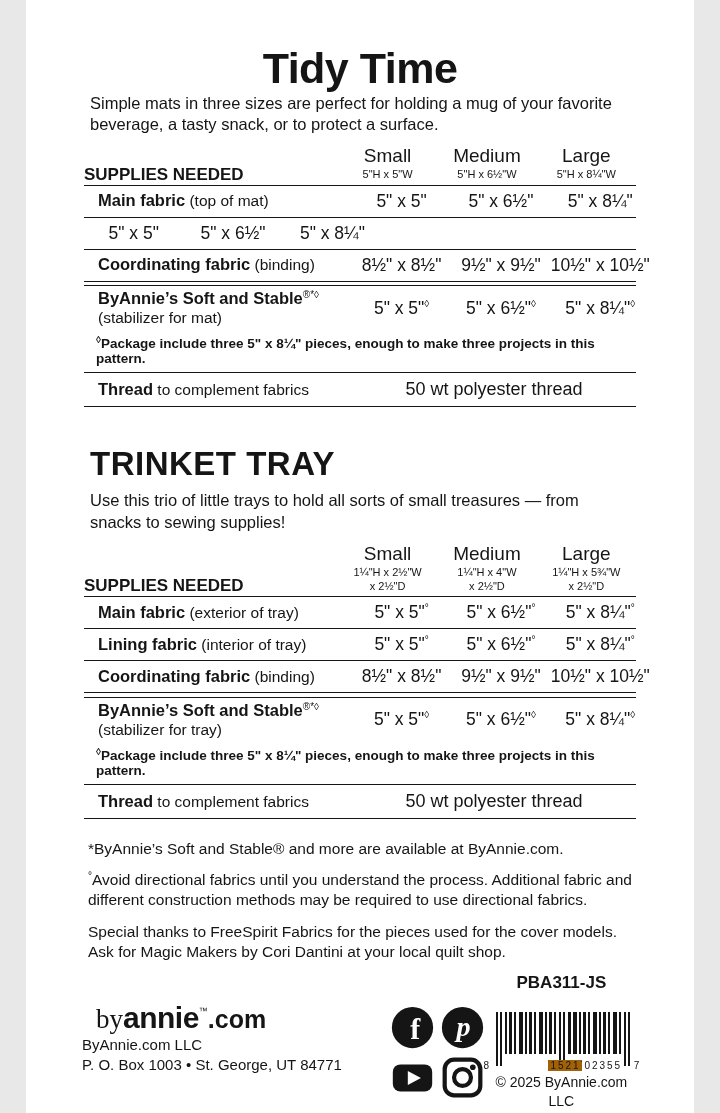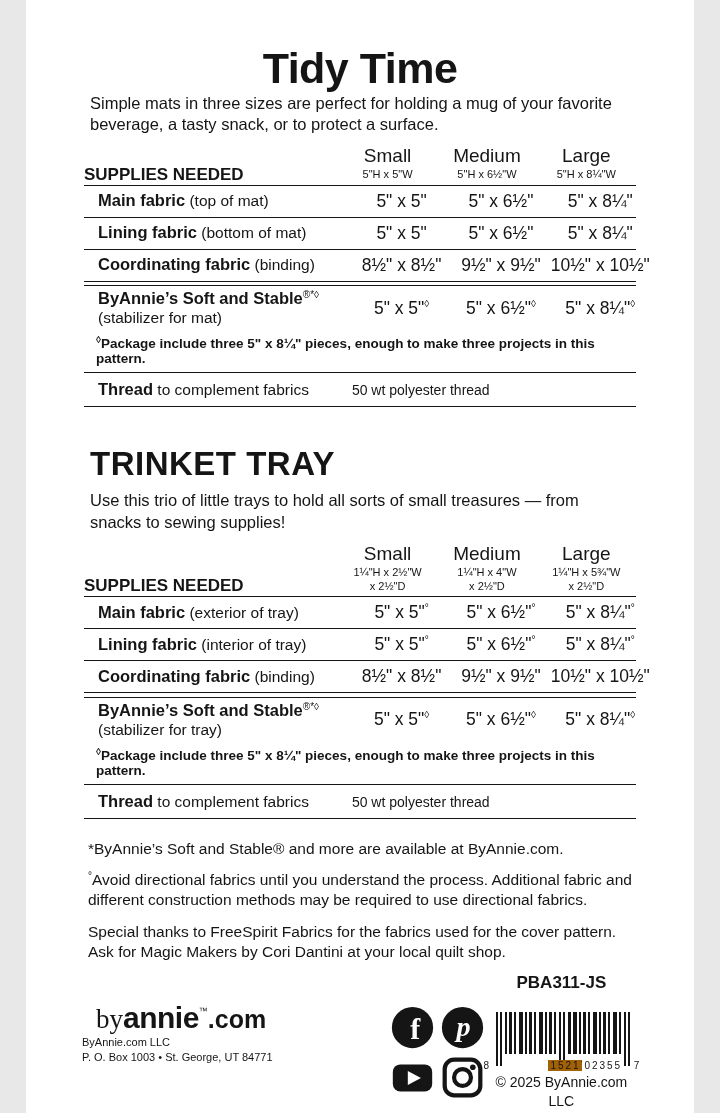--- a/index.html
+++ b/index.html
@@ -18,31 +18,31 @@
   .hr{border-top:1.7px solid #151515;}
   .hrd{height:3.5px;border-top:1.6px solid #151515;border-bottom:1.6px solid #151515;}
   .trow{display:flex;align-items:center;padding:3px 0;min-height:25px;}
   .tlabel{flex:0 0 46%;font-size:15.5px;padding-left:14px;line-height:1.2;}
   .tlabel .b{font-size:16.5px;font-weight:700;}
   .tval{flex:0 0 18%;text-align:center;font-size:17.5px;}
   sup{font-size:10px;line-height:0;}
   .note2{display:block;font-size:15.5px;font-weight:400;}
   .tfoot-note{font-size:13.5px;font-weight:700;padding:6px 0 6px 12px;}
   .thread-row{display:flex;align-items:center;padding:4px 0;min-height:25px;}
-  .thread-val{flex:1;font-size:14px;}
+  .thread-val{flex:1;text-align:center;font-size:18px;}
   .notes{margin:20px 62px 0;font-size:15.5px;line-height:1.3;max-width:600px;}
   .notes p{margin:0 0 11px;}
   .footer{display:flex;margin:2px 56px 0;}
   .f-left{width:322px;margin-top:28px;}
   .logo{margin-left:14px;white-space:nowrap;}
   .logo-by{font-family:"Liberation Serif",serif;font-size:27px;}
   .logo-annie{font-size:30px;font-weight:800;letter-spacing:-0.5px;}
   .logo-tm{font-size:9px;vertical-align:14px;}
   .logo-com{font-size:25px;font-weight:700;}
-  .f-line{font-size:11px;line-height:1.34;}
+  .f-line{font-size:15px;line-height:1.34;}
   .f-social{display:grid;grid-template-columns:45px 45px;grid-auto-rows:45px;gap:5px;margin:32px 0 0 14px;}
   .f-social svg{display:block;}
   .f-right{margin-left:auto;width:168px;text-align:center;}
   .pcode{font-size:17px;font-weight:700;margin:0 0 19px;}
   .barcode-wrap{position:relative;width:150px;margin:0 auto;}
   .bdigits span{position:absolute;bottom:-1px;font-size:10px;}
   .bd-left{left:-3px;}
   .bd-m1{left:20px;background:#a16207;padding:0 2px;font-size:10.5px;letter-spacing:2px;margin-left:42px;}
   .bd-m2{left:96px;background:#fff;padding:0 2px;font-size:10.5px;letter-spacing:2px;}
   .bd-right{right:-3px;}
@@ -82,22 +82,20 @@
       <div class="trow">
         <div class="tlabel"><span class="b">Main fabric</span>
           <span class="n">(top of mat)</span></div>
         <div class="tval"><span>5" x 5"</span><sup></sup></div>
         <div class="tval"><span>5" x 6½"</span><sup></sup></div>
         <div class="tval"><span>5" x 8¼"</span><sup></sup></div>
       </div>
       <div class="hr"></div>
 
       <div class="trow">
-        <div class="tlabel"><span class="b">Lining fabric</span>
-          <span class="n">(bottom of mat)</span></div>
         <div class="tval"><span>5" x 5"</span><sup></sup></div>
         <div class="tval"><span>5" x 6½"</span><sup></sup></div>
         <div class="tval"><span>5" x 8¼"</span><sup></sup></div>
       </div>
       <div class="hr"></div>
 
       <div class="trow">
         <div class="tlabel"><span class="b">Coordinating fabric</span>
           <span class="n">(binding)</span></div>
         <div class="tval"><span>8½" x 8½"</span><sup></sup></div>
@@ -194,21 +192,21 @@
           <span class="n">to complement fabrics</span></div>
         <div class="thread-val">50 wt polyester thread</div>
       </div>
       <div class="hr"></div>
     </div>
   </div>
 
   <div class="notes">
     <p>*ByAnnie’s Soft and Stable® and more are available at ByAnnie.com.</p>
     <p><sup>°</sup><span>Avoid directional fabrics until you understand the process. Additional fabric and different construction methods may be required to use directional fabrics.</span></p>
-    <p><span>Special thanks to FreeSpirit Fabrics for the fabrics used for the cover pattern.</span><br><span>Ask for Magic Makers by Cori Dantini at your local quilt shop.</span></p>
+    <p><span>Special thanks to FreeSpirit Fabrics for the pieces used for the cover models.</span><br><span>Ask for Magic Makers by Cori Dantini at your local quilt shop.</span></p>
   </div>
 
   <div class="footer">
 
     <div class="f-left">
       <div class="logo"><span class="logo-by">by</span><span class="logo-annie">annie</span><span class="logo-tm">™</span><span class="logo-com">.com</span></div>
       <div class="f-line">ByAnnie.com LLC</div>
       <div class="f-line">P. O. Box 1003 • St. George, UT  84771</div>
 
     </div>

